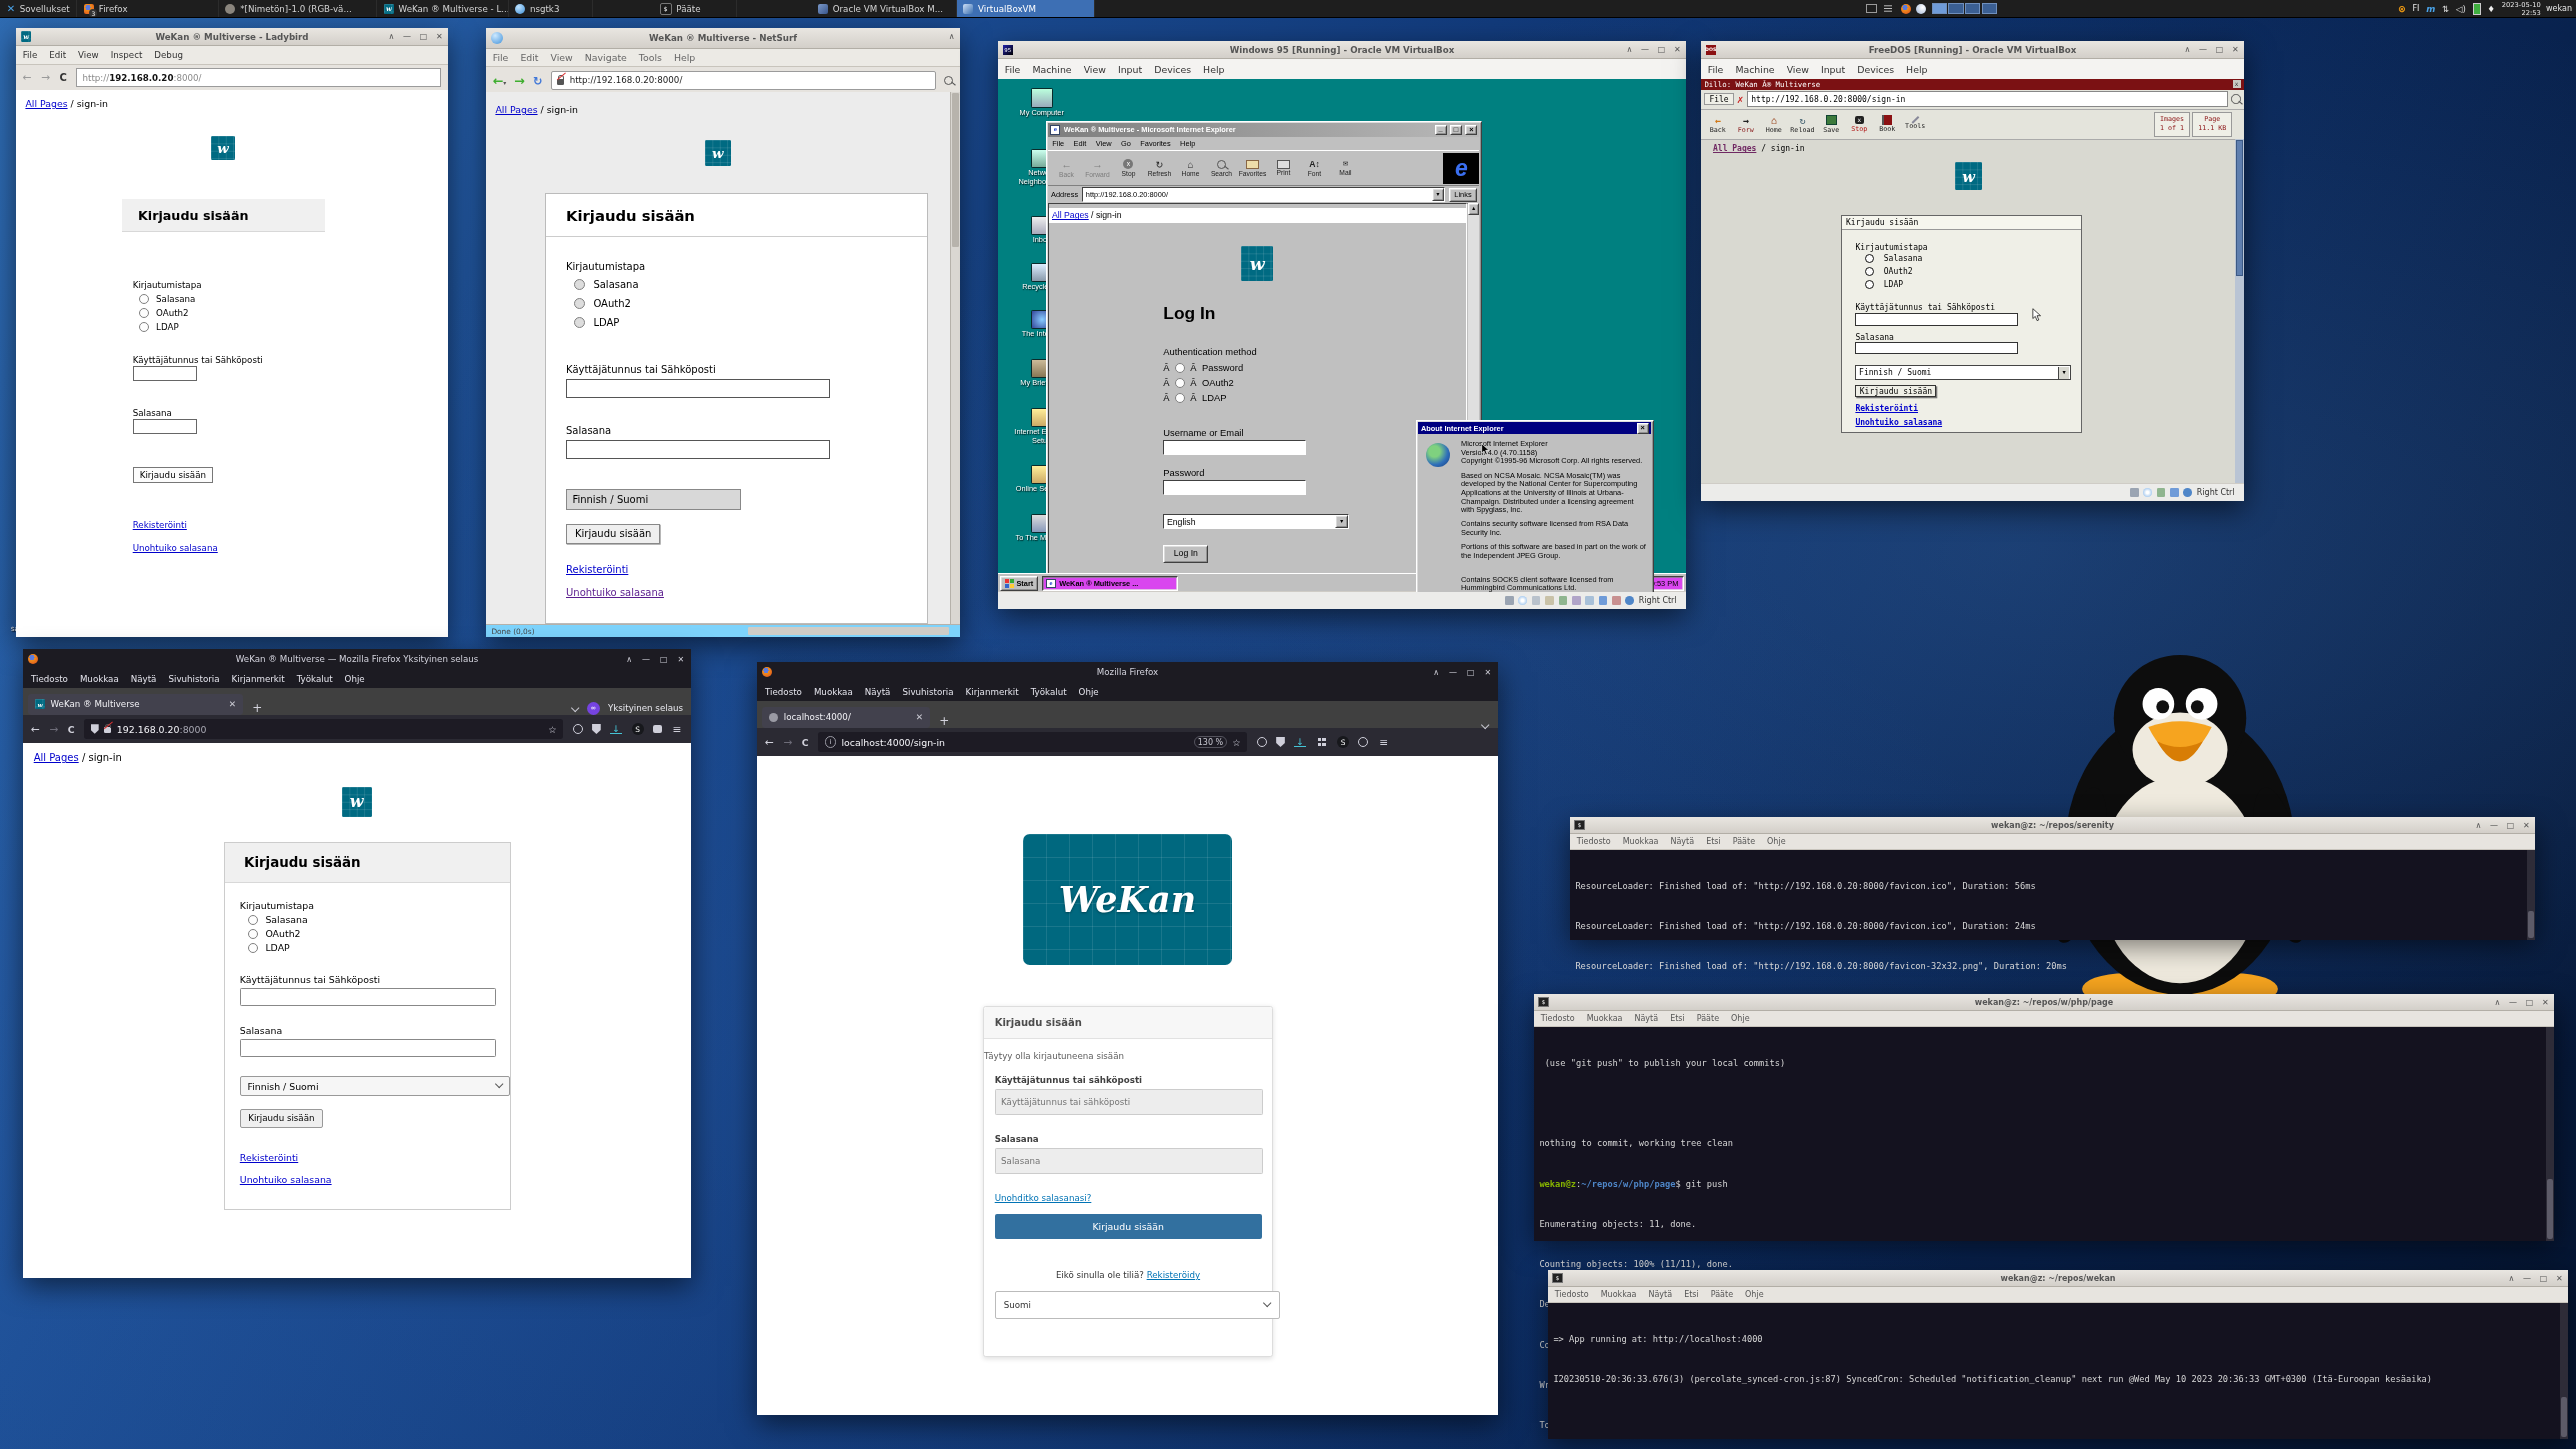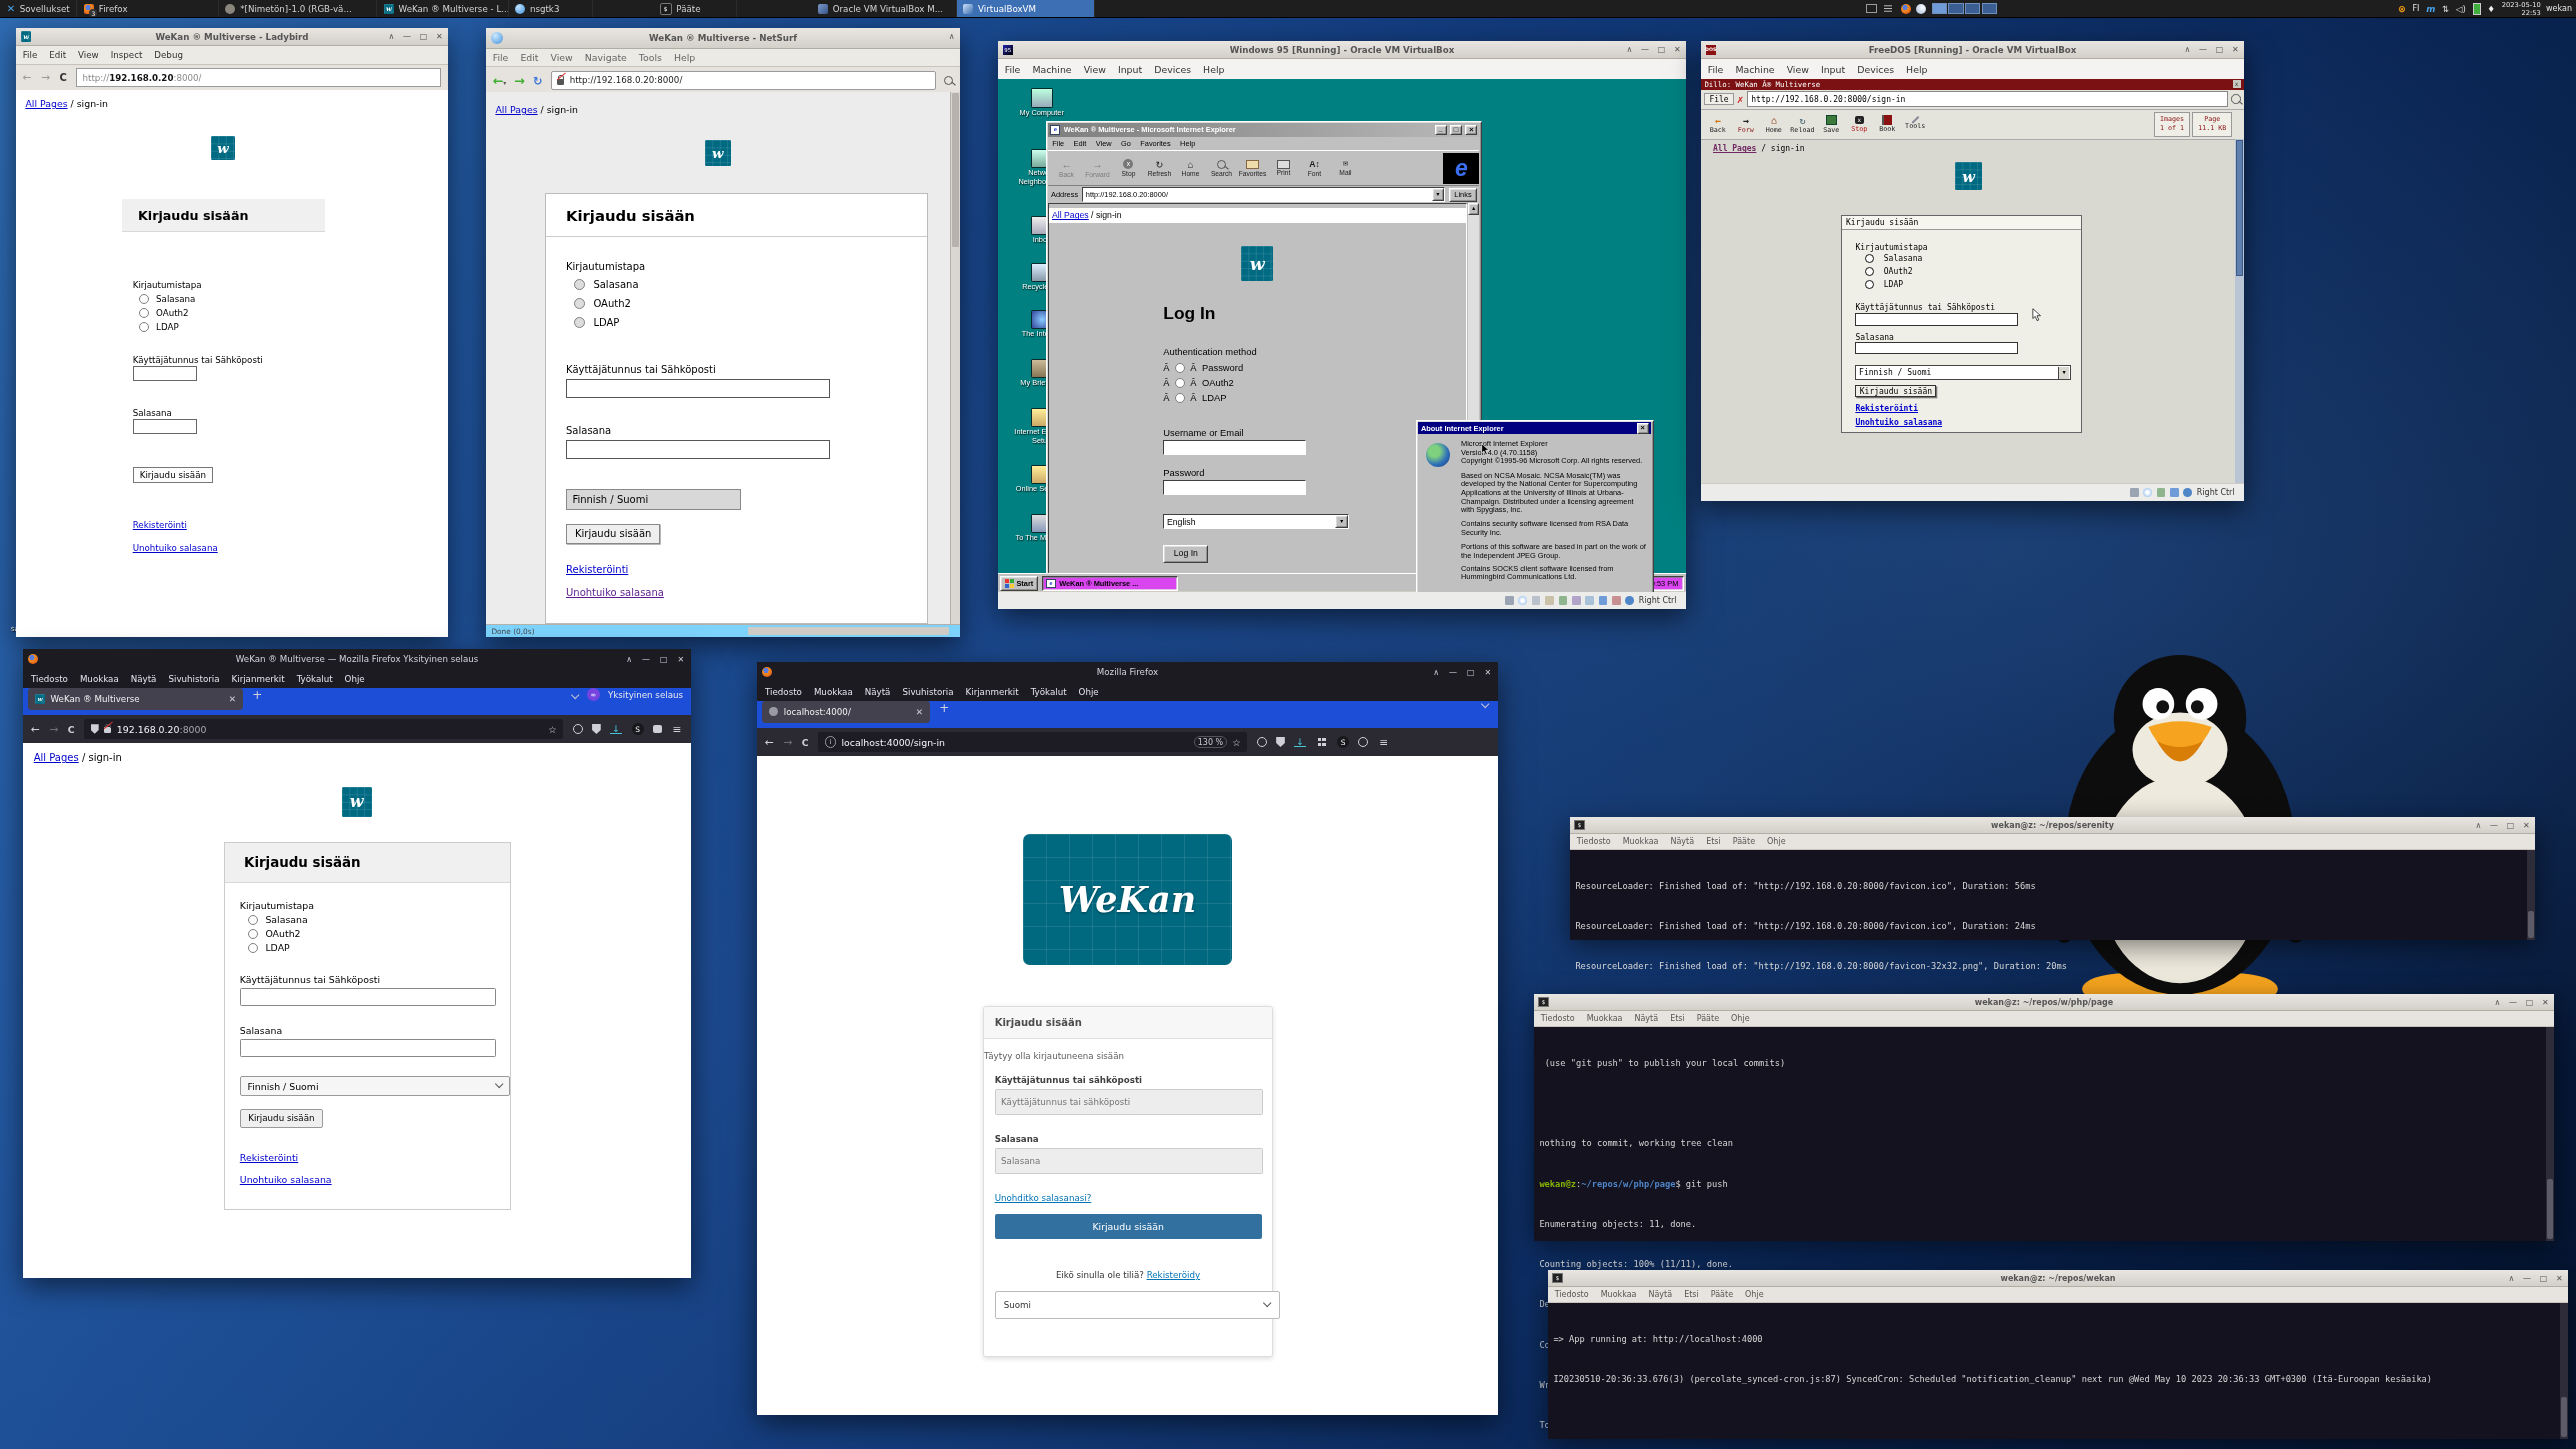--- a/index.html
+++ b/index.html
@@ -40,21 +40,21 @@
   .bevel-out{background:#c0c0c0;border-top:0.7px solid #fff;border-left:0.7px solid #fff;border-right:0.7px solid #404040;border-bottom:0.7px solid #404040;box-shadow:inset 0.7px 0.7px 0 #e6e6e6,inset -0.7px -0.7px 0 #808080}
   .bevel-in{background:#d946ef;border-top:0.7px solid #404040;border-left:0.7px solid #404040;border-right:0.7px solid #fff;border-bottom:0.7px solid #fff;box-shadow:inset 0.7px 0.7px 0 #808080,inset -0.7px -0.7px 0 #e6e6e6}
   .field95{background:#fff;border-top:1.3px solid #404040;border-left:1.3px solid #404040;border-right:1.3px solid #fff;border-bottom:1.3px solid #fff}
   .ie-tbtn{width:31px;height:29.5px;display:flex;flex-direction:column;align-items:center;justify-content:center;gap:0.7px;font-size:6.7px;color:#222}
   .w95icon{width:20px;height:17.4px;margin:0 auto;border:0.7px solid #0a2a2a;border-radius:1.3px}
   
   .ff-title{height:20px;background:#1c1b22;position:relative;display:flex;align-items:center}
   .ff-title .ttl{position:absolute;left:0;right:0;text-align:center;font-size:8.7px;color:#d3d3dd}
   .ff-btns{position:absolute;right:6.7px;display:flex;gap:10px;color:#c9c9d2;font-size:8px}
   .ff-menu{height:19px;background:#1c1b22;display:flex;gap:12px;align-items:center;padding-left:8px;font-size:8.7px;color:#e4e4ec}
-  .ff-tabs{height:27px;background:#1d4ed8;display:flex;align-items:flex-start;position:relative}
+  .ff-tabs{height:27px;background:#404040;display:flex;align-items:flex-end;position:relative}
   .ff-tab{height:21.5px;margin-left:5.4px;background:#42414d;border-radius:3.4px;display:flex;align-items:center;gap:5.4px;padding:0 6.7px;color:#f1f1f5;font-size:8.7px}
   .ff-nav{height:28px;background:#2b2a33;display:flex;align-items:center;gap:9.4px;padding:0 8px;color:#d2d2dc;font-size:10.7px}
   .urlbar{height:20px;background:#1d1b24;border-radius:2.7px;display:flex;align-items:center;gap:5.4px;padding:0 6.7px;color:#f5f5f9;font-size:9.4px;flex:1}
   .ffic{width:12px;height:12px;display:flex;align-items:center;justify-content:center;color:#cfcfda;font-size:9.4px}
   
   .term-body{background:#14121f;color:#d6d6d6;font-family:"DejaVu Sans Mono",monospace;font-size:8.7px;line-height:13.4px;padding:3.4px 5.4px;white-space:pre-wrap;word-break:break-all;position:relative}
   .tg{color:#86b300;font-weight:bold}.tb{color:#4e86c8;font-weight:bold}
   .cursor{display:inline-block;width:5.4px;height:10.7px;background:#c9c9c9;vertical-align:-2px}
   .tscroll{position:absolute;right:0;top:0;bottom:0;width:8px;background:#2e2c38}
   .tscroll i{position:absolute;left:1.3px;right:1.3px;background:#5d5b68;border-radius:2px}
@@ -461,21 +461,21 @@
         <span style="flex:1">About Internet Explorer</span>
         <span class="bevel-out" style="width:10px;height:8.7px;text-align:center;line-height:7.4px;color:#000">×</span>
       </div>
       <div style="position:absolute;left:9.4px;top:21.5px;width:24px;height:24px;border-radius:50%;background:radial-gradient(circle at 35% 35%,#7fd17f 25%,#2f6fba 60%,#123a7a)"></div>
       <div style="position:absolute;left:44px;top:19px;right:5.4px;font-size:7.4px;line-height:8.7px">
         <div>Microsoft Internet Explorer</div>
         <div>Version 4.0 (4.70.1158)</div>
         <div style="margin-bottom:5.4px">Copyright ©1995-96 Microsoft Corp. All rights reserved.</div>
         <div style="margin-bottom:5.4px">Based on NCSA Mosaic. NCSA Mosaic(TM) was developed by the National Center for Supercomputing Applications at the University of Illinois at Urbana-Champaign. Distributed under a licensing agreement with Spyglass, Inc.</div>
         <div style="margin-bottom:5.4px">Contains security software licensed from RSA Data Security Inc.</div>
-        <div style="margin-bottom:4px">Portions of this software are based in part on the work of the Independent JPEG Group.</div>
+        <div style="margin-bottom:15px">Portions of this software are based in part on the work of the Independent JPEG Group.</div>
         <div>Contains SOCKS client software licensed from Hummingbird Communications Ltd.</div>
       </div>
       <svg style="position:absolute;left:64px;top:21.5px" width="8.7" height="13.4" viewBox="0 0 13 20">
           <path d="M1,1 L1,15 L4.5,12 L7,18 L9.5,17 L7,11 L12,11 Z" fill="#000" stroke="#fff" stroke-width="1"></path>
         </svg>
     </div>
 
     <div class="abs" style="left:0;right:0;bottom:0;height:18px;background:#c0c0c0;border-top:0.7px solid #fff">
       <div class="bevel-out flex" style="position:absolute;left:2px;top:2px;height:13.4px;padding:0 4px;gap:2.7px;font-weight:bold">
         <span style="display:inline-grid;grid-template-columns:4px 4px;grid-template-rows:4px 4px;gap:0.7px">

